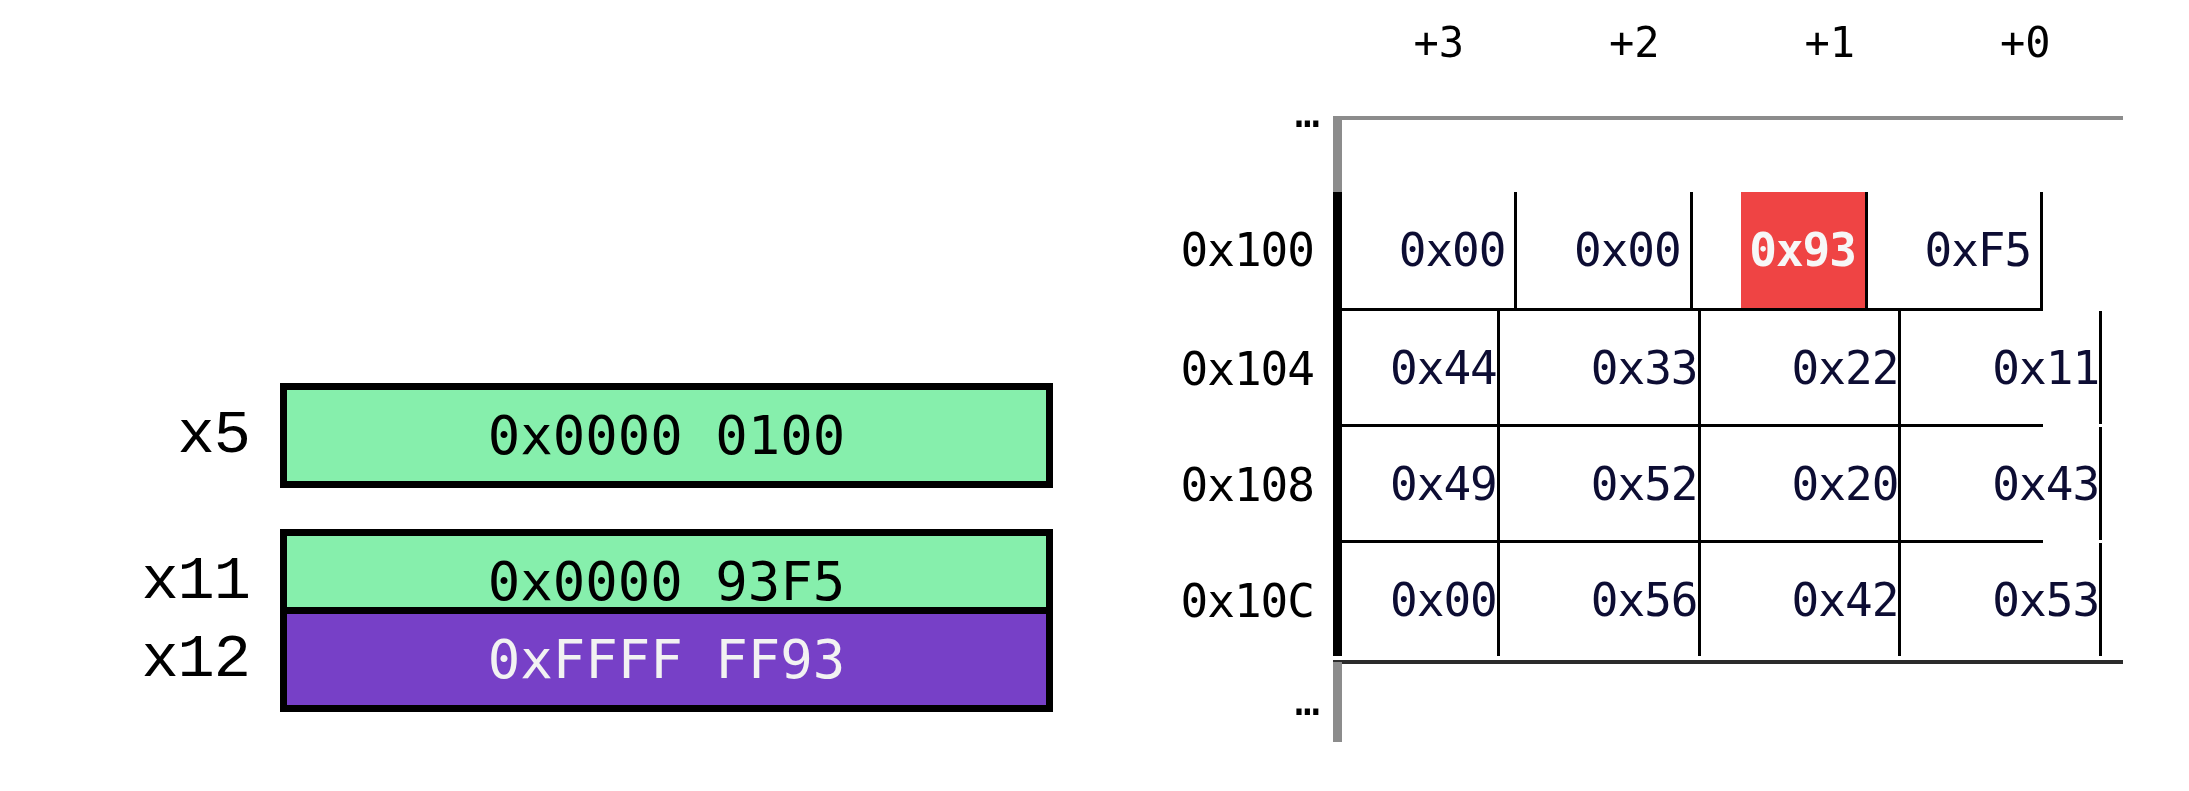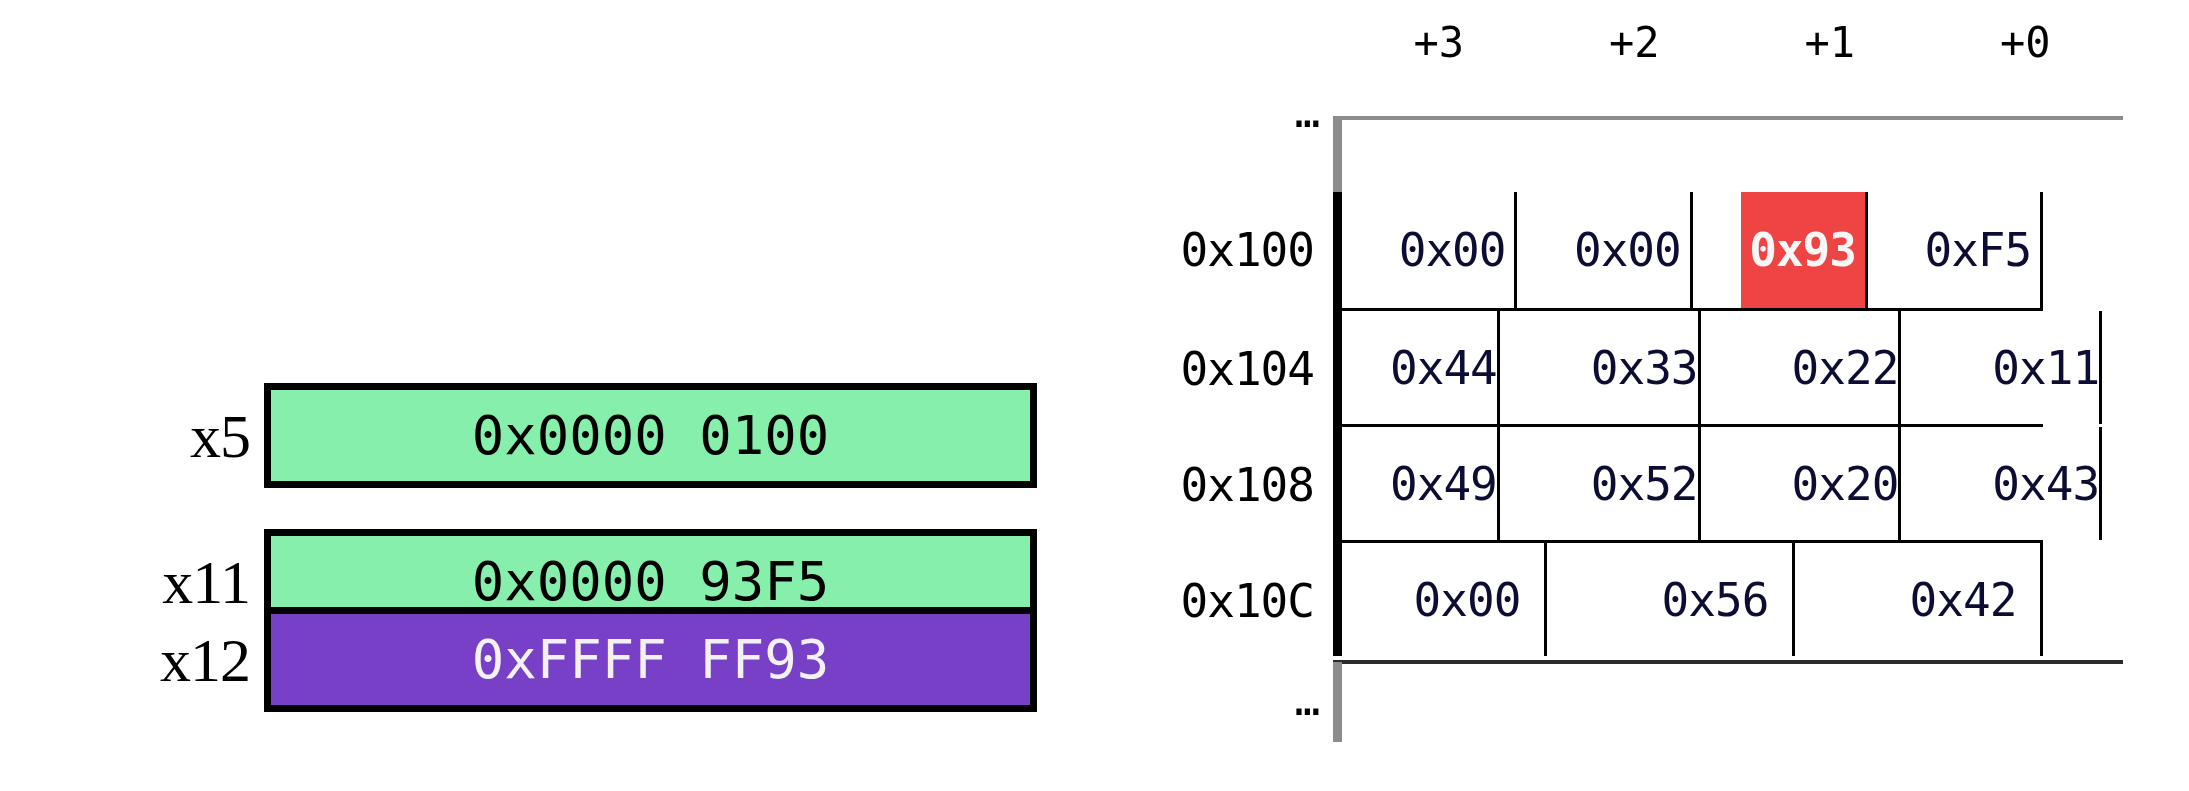--- a/index.html
+++ b/index.html
@@ -31,22 +31,22 @@
     display: flex;
     align-items: center;
   }
   #reg-row-0 { top: 383px; }
   #reg-row-1 { top: 497px; margin-top: 32px; }
   #reg-row-2 { top: 607px; }
 
   .reg-label {
     width: 250px;
     text-align: right;
-    padding-right: 14px;
-    font-family: Liberation Serif, serif;
+    padding-right: 30px;
+    font-family: Liberation Mono, monospace;
     font-size: 62px;
     line-height: 1;
     color: #000000;
     letter-spacing: -1px;
   }
   .reg-box {
     width: 773px;
     height: 105px;
     box-sizing: border-box;
     border: 7px solid #000000;
@@ -273,20 +273,21 @@
       <div class="mem-cell">0x52</div>
       <div class="mem-cell">0x20</div>
       <div class="mem-cell">0x43</div>
     </div>
 
     <div class="mem-row">
       <div class="mem-addr">0x10C</div>
       <div class="mem-cell">0x00</div>
       <div class="mem-cell">0x56</div>
       <div class="mem-cell">0x42</div>
+      <div class="mem-cell">0x53</div>
     </div>
 
   </div>
 
   <div id="mem-bottom-rule"></div>
   <div id="mem-bottom-stub"></div>
   <div id="mem-ellipsis-bottom">…</div>
 
 </div>
 

